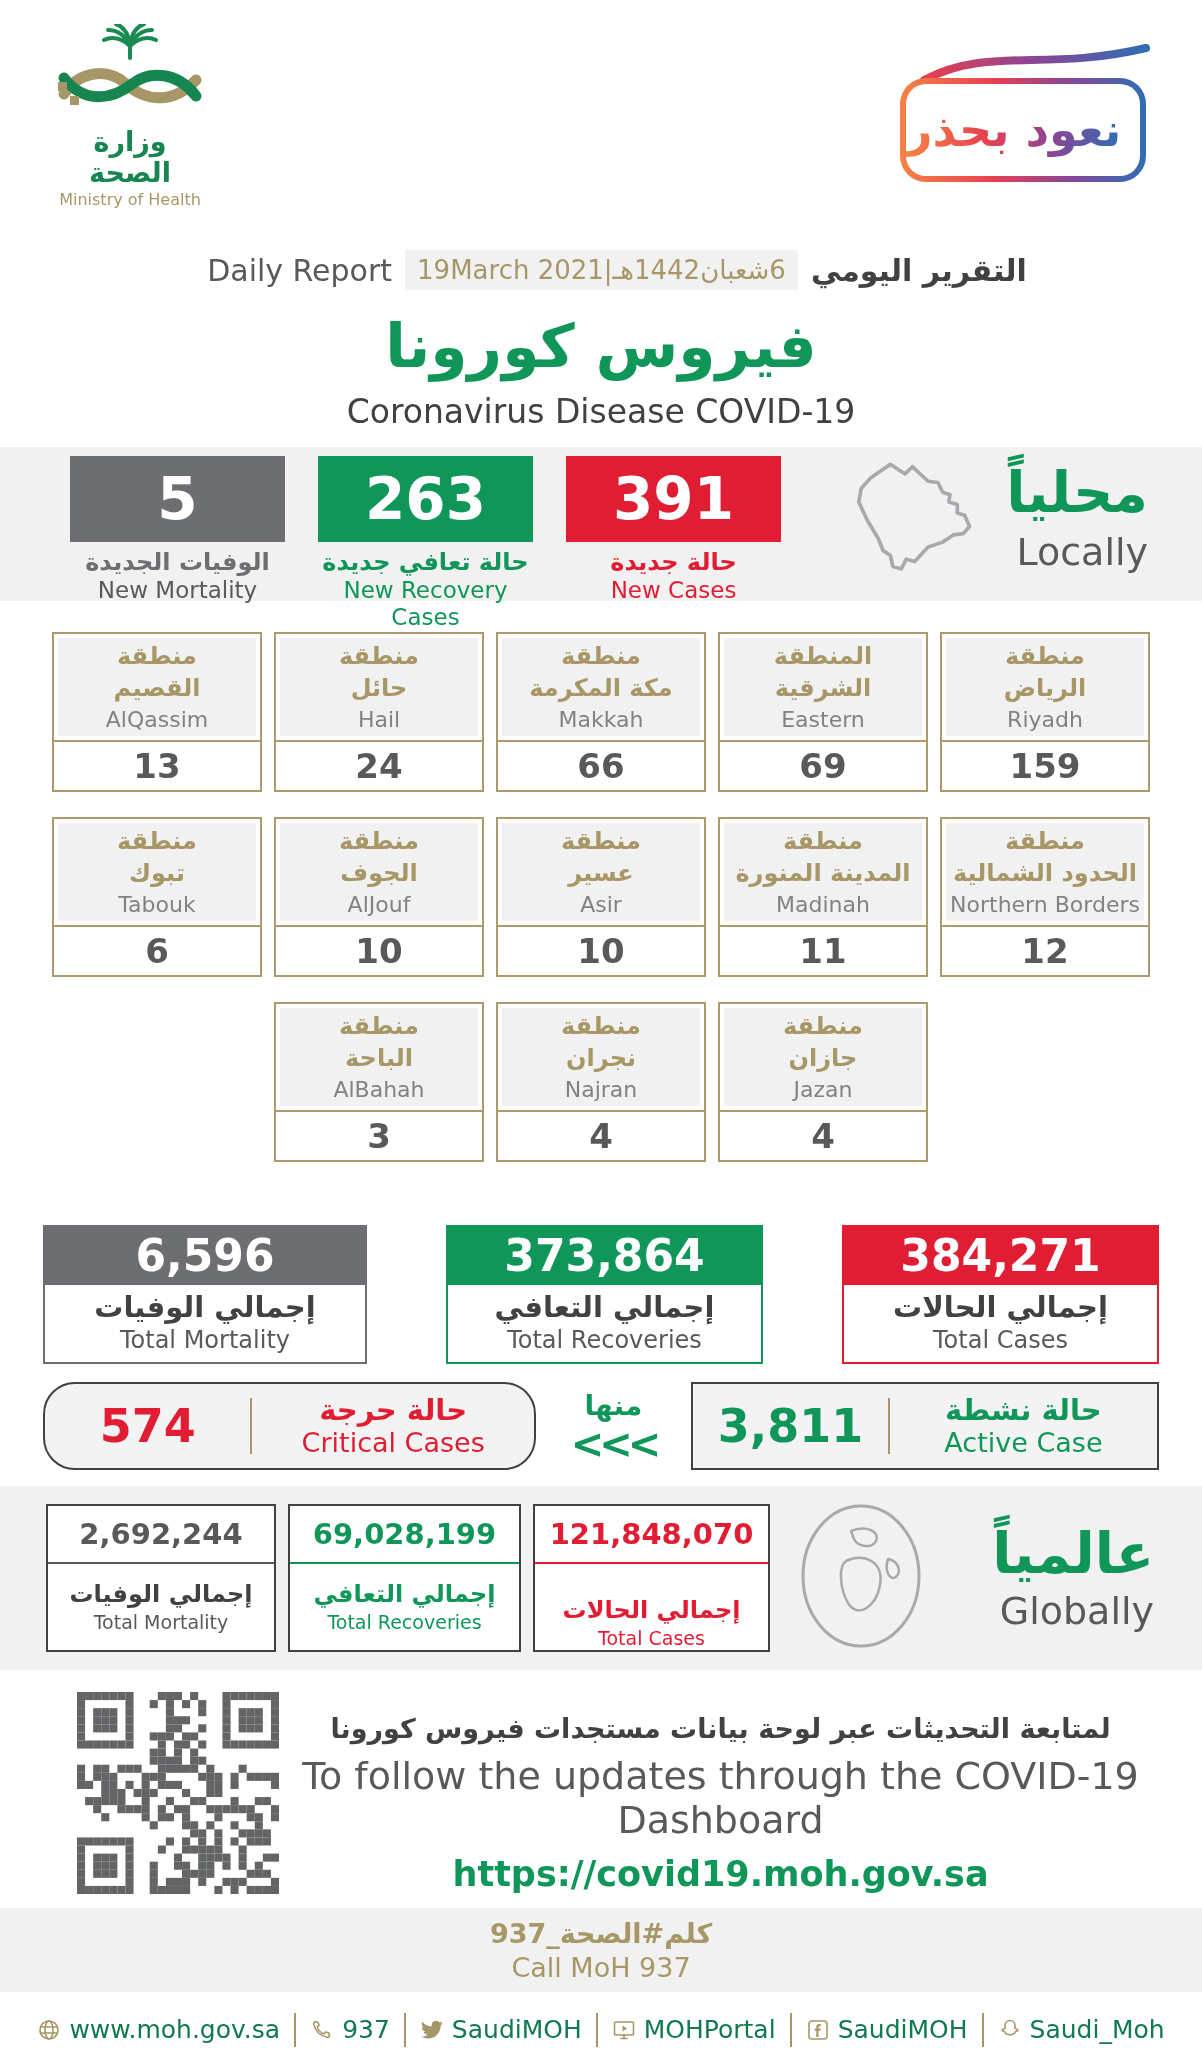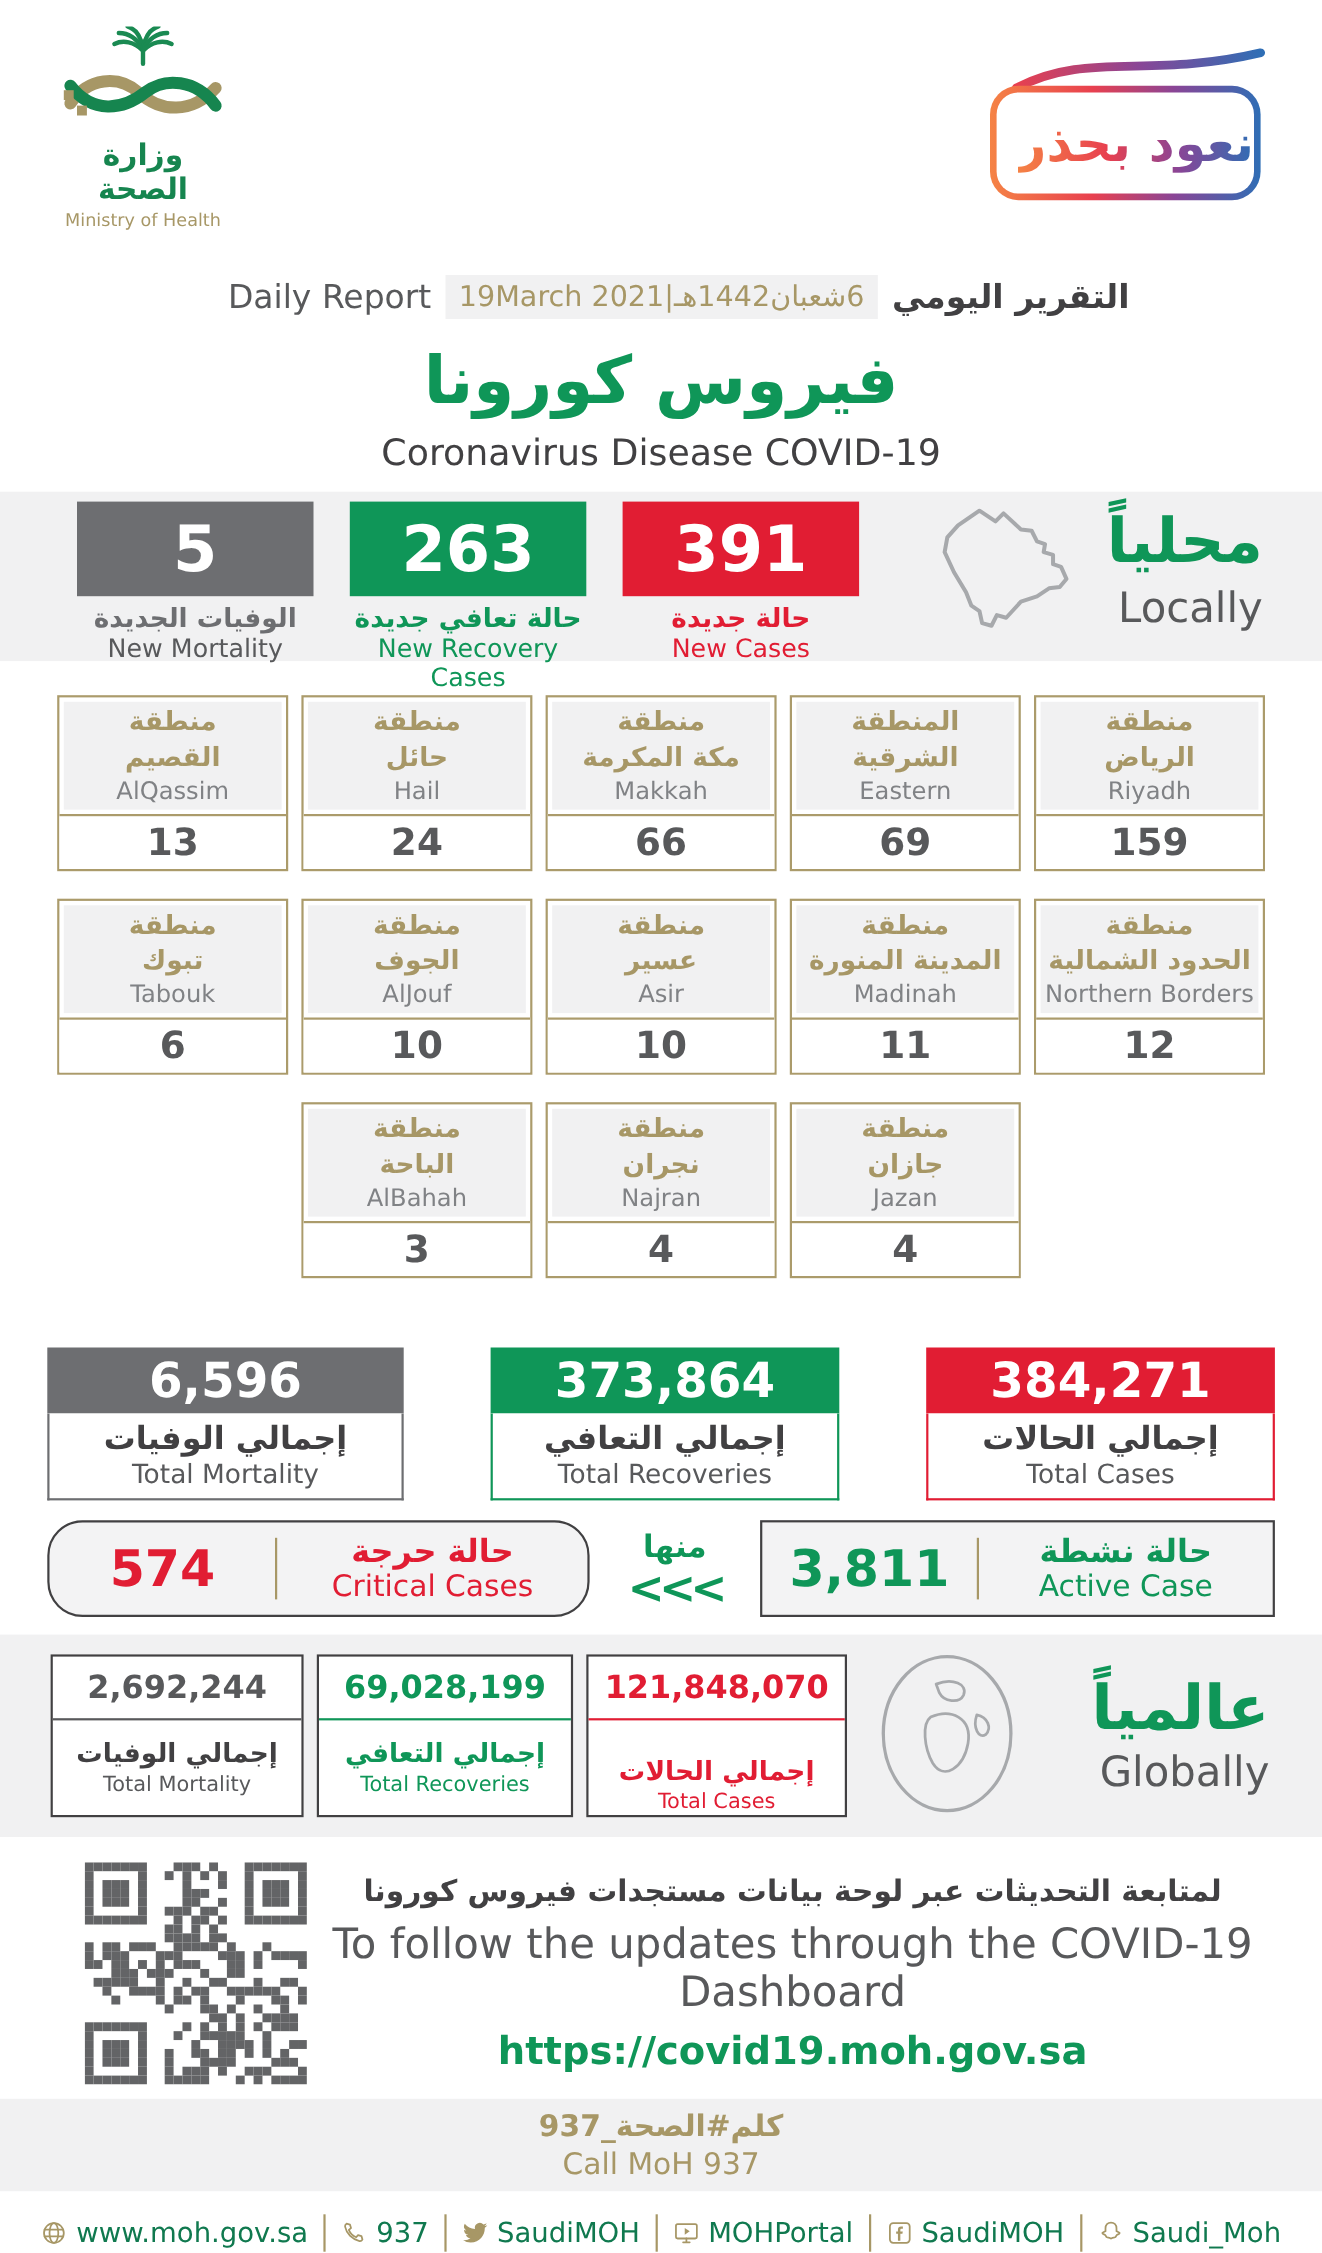--- a/index.html
+++ b/index.html
@@ -8,21 +8,21 @@
   
   .top{position:relative;height:447px;}
   .logo{position:absolute;left:50px;top:24px;width:160px;text-align:center;}
   .logo-ar{font-size:27px;font-weight:bold;color:#16854f;margin-top:2px;}
   .logo-en{font-size:16px;color:#a79766;margin-top:2px;}
   .badge-wrap{position:absolute;right:52px;top:50px;width:250px;height:140px;}
   .badge-swoosh{position:absolute;left:-6px;top:-12px;width:262px;height:48px;}
   .badge{position:absolute;left:0;top:28px;width:246px;height:104px;border-radius:26px;
          background:linear-gradient(90deg,#f58345,#e8404f 38%,#8a4596 68%,#2f6eb5);
          padding:6px;box-sizing:border-box;}
-  .badge-inner{width:100%;height:100%;background:#fff;border-radius:20px;display:flex;align-items:center;justify-content:flex-end;}
+  .badge-inner{width:100%;height:100%;background:#fff;border-radius:20px;display:flex;align-items:center;justify-content:flex-start;}
   .badge-text{font-size:46px;font-weight:bold;
          background:linear-gradient(90deg,#f58345,#e8404f 38%,#8a4596 68%,#2f6eb5);
          -webkit-background-clip:text;background-clip:text;color:transparent;}
   .report-line{position:absolute;top:250px;left:0;right:0;display:flex;justify-content:center;align-items:center;gap:13px;padding-left:32px;}
   .report-en{font-size:30px;color:#58595b;}
   .report-date{background:#f1f1f2;color:#a79766;font-size:26px;padding:5px 12px;}
   .report-ar{font-size:30px;font-weight:bold;color:#414042;}
   .title-ar{position:absolute;top:288px;left:0;right:0;text-align:center;font-size:60px;font-weight:bold;color:#0f9658;margin-top:23px;}
   .title-en{position:absolute;top:392px;left:0;right:0;text-align:center;font-size:33px;color:#414042;}
   
@@ -75,21 +75,21 @@
   .gc-1{width:230px;} .gc-2{width:233px;} .gc-3{width:237px;gap:32px;}
   .g-num{height:56px;display:flex;align-items:center;justify-content:center;font-size:29px;font-weight:bold;border-bottom:2px solid;}
   .g-labels{flex:1;display:flex;flex-direction:column;justify-content:center;}
   .g-ar{font-size:24px;font-weight:bold;line-height:1.2;}
   .g-en{font-size:19px;line-height:1.2;margin-top:2px;}
   .globe-wrap{width:130px;margin-left:14px;}
   .global-label{flex:1;text-align:right;padding-right:2px;}
   .global-ar{font-size:56px;font-weight:bold;color:#0f9658;line-height:1.1;}
   .global-en{font-size:38px;color:#58595b;margin-top:4px;}
   
-  .qr-row{margin-top:24px;display:flex;align-items:center;padding:0 40px 0 77px;height:200px;}
+  .qr-row{margin-top:24px;display:flex;align-items:flex-end;padding:0 40px 0 77px;height:200px;}
   .qr-svg{width:202px;height:202px;fill:#636466;}
   .dash-text{flex:1;text-align:center;}
   .dash-ar{font-size:27px;font-weight:bold;color:#414042;}
   .dash-en{font-size:38px;color:#58595b;margin-top:10px;}
   .dash-url{font-size:35px;font-weight:bold;color:#0f9658;margin-top:12px;text-decoration:none;display:inline-block;}
   
   .band-call{margin-top:14px;height:84px;display:flex;flex-direction:column;align-items:center;justify-content:center;}
   .call-ar{font-size:27px;font-weight:bold;color:#a79766;}
   .call-en{font-size:27px;color:#a79766;margin-top:3px;}
   

